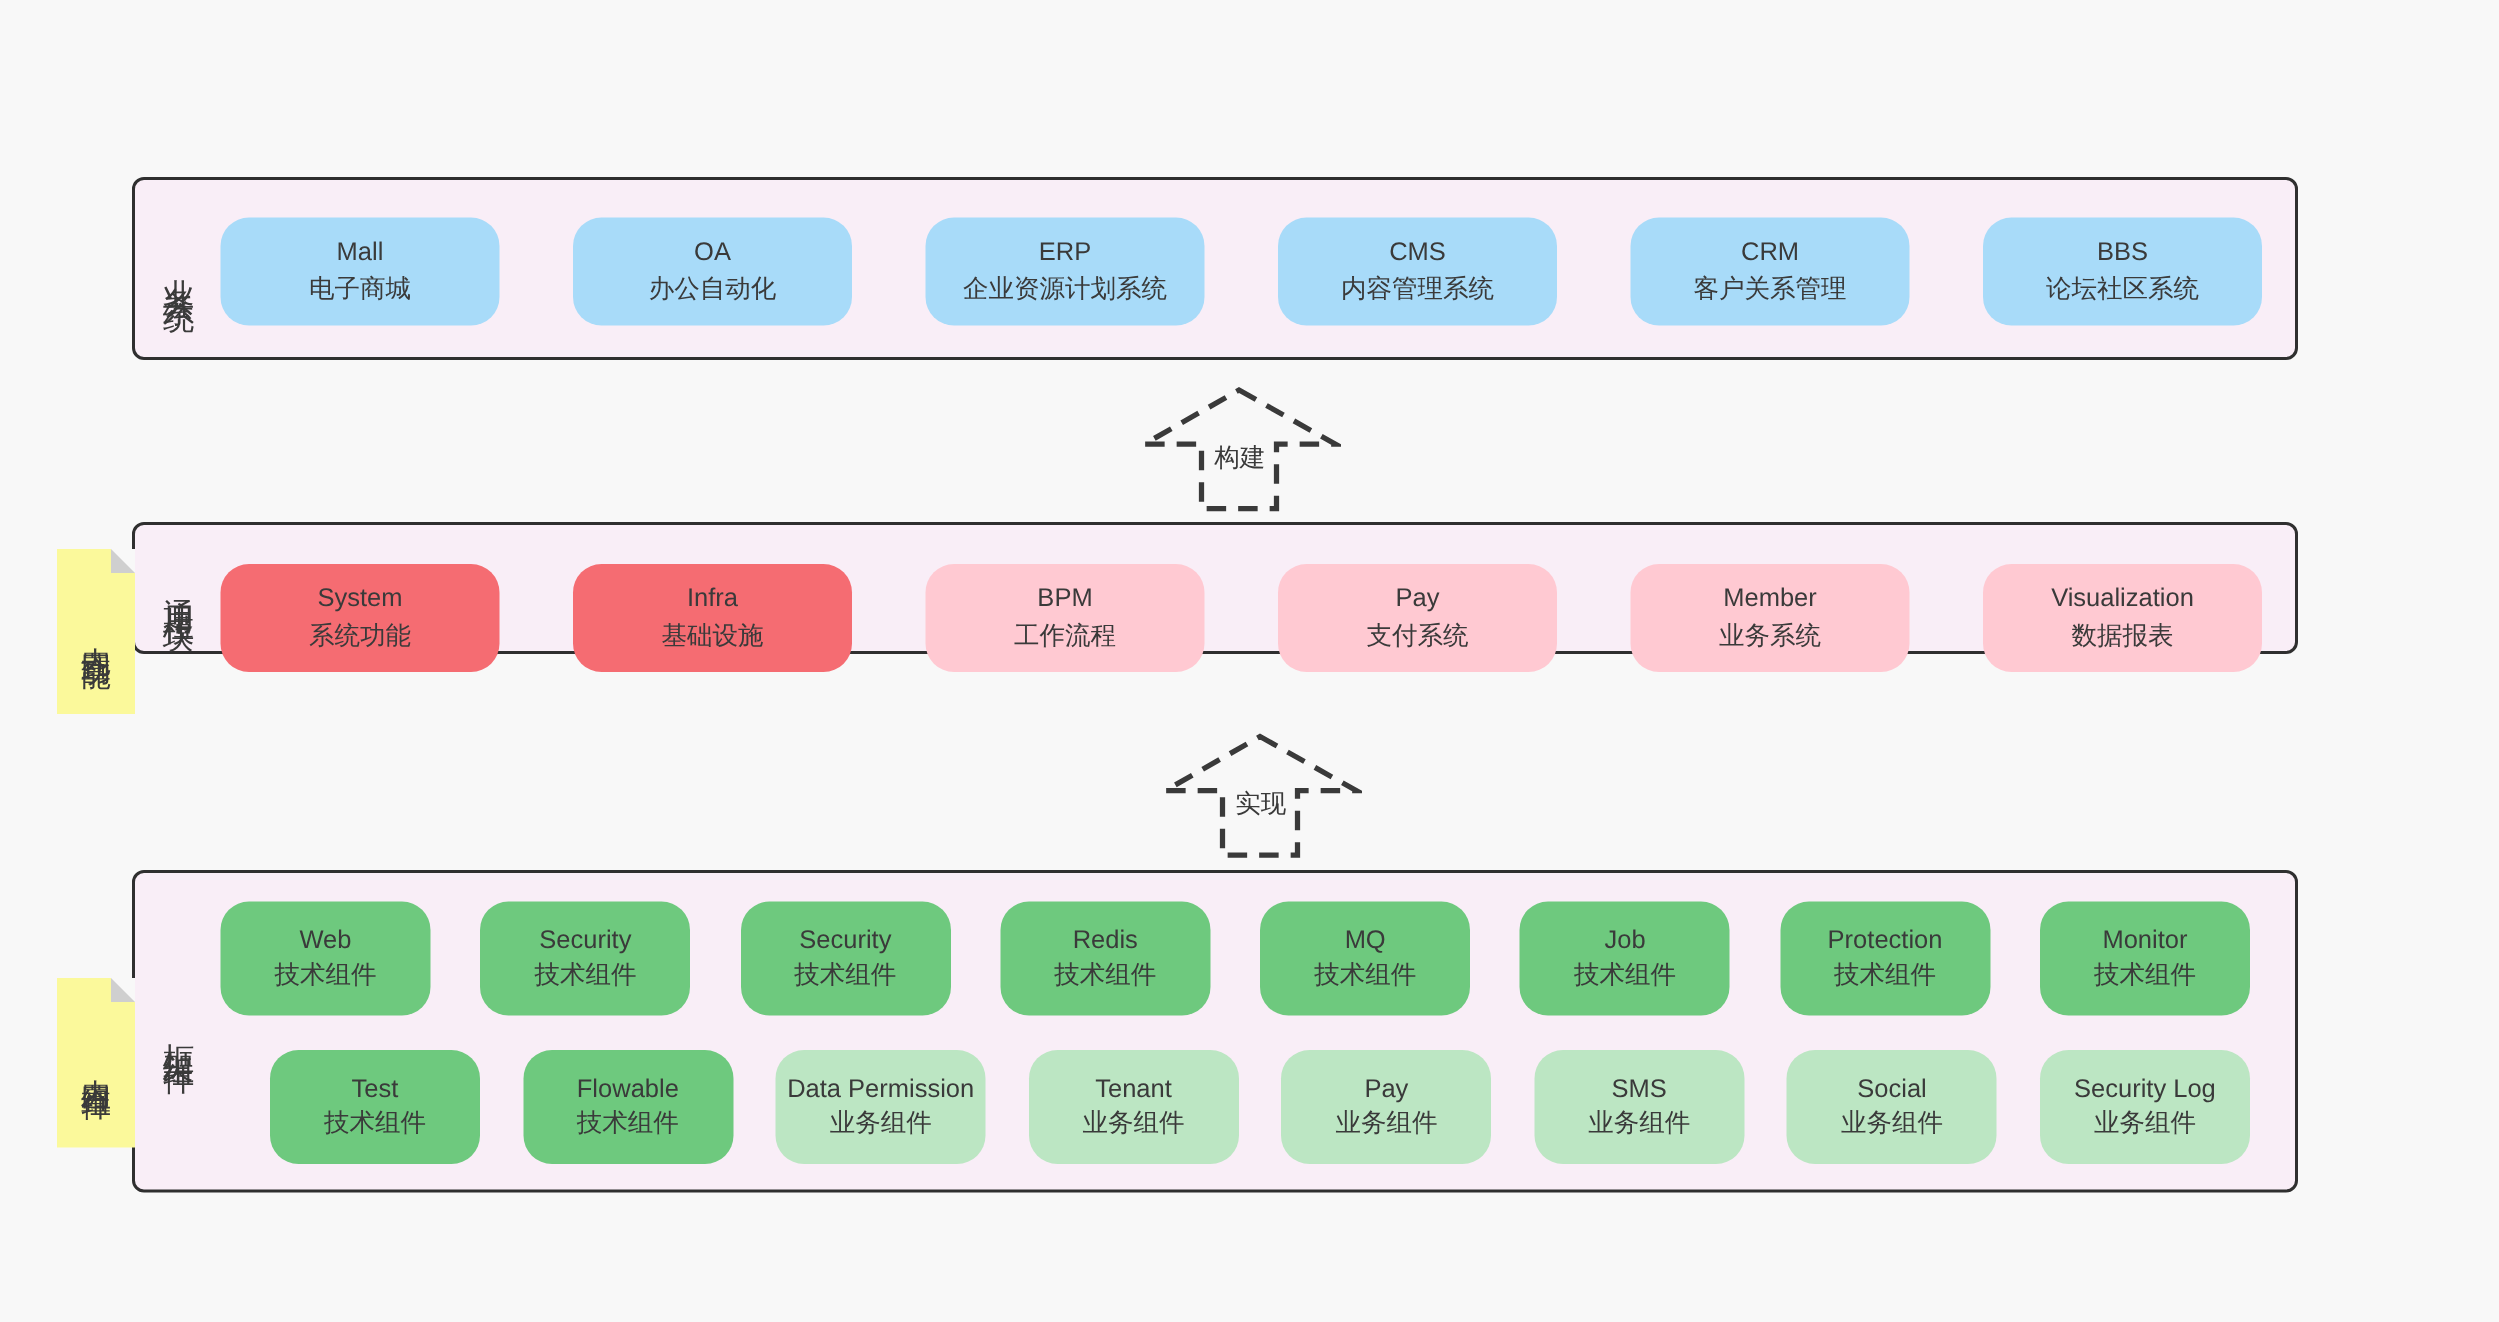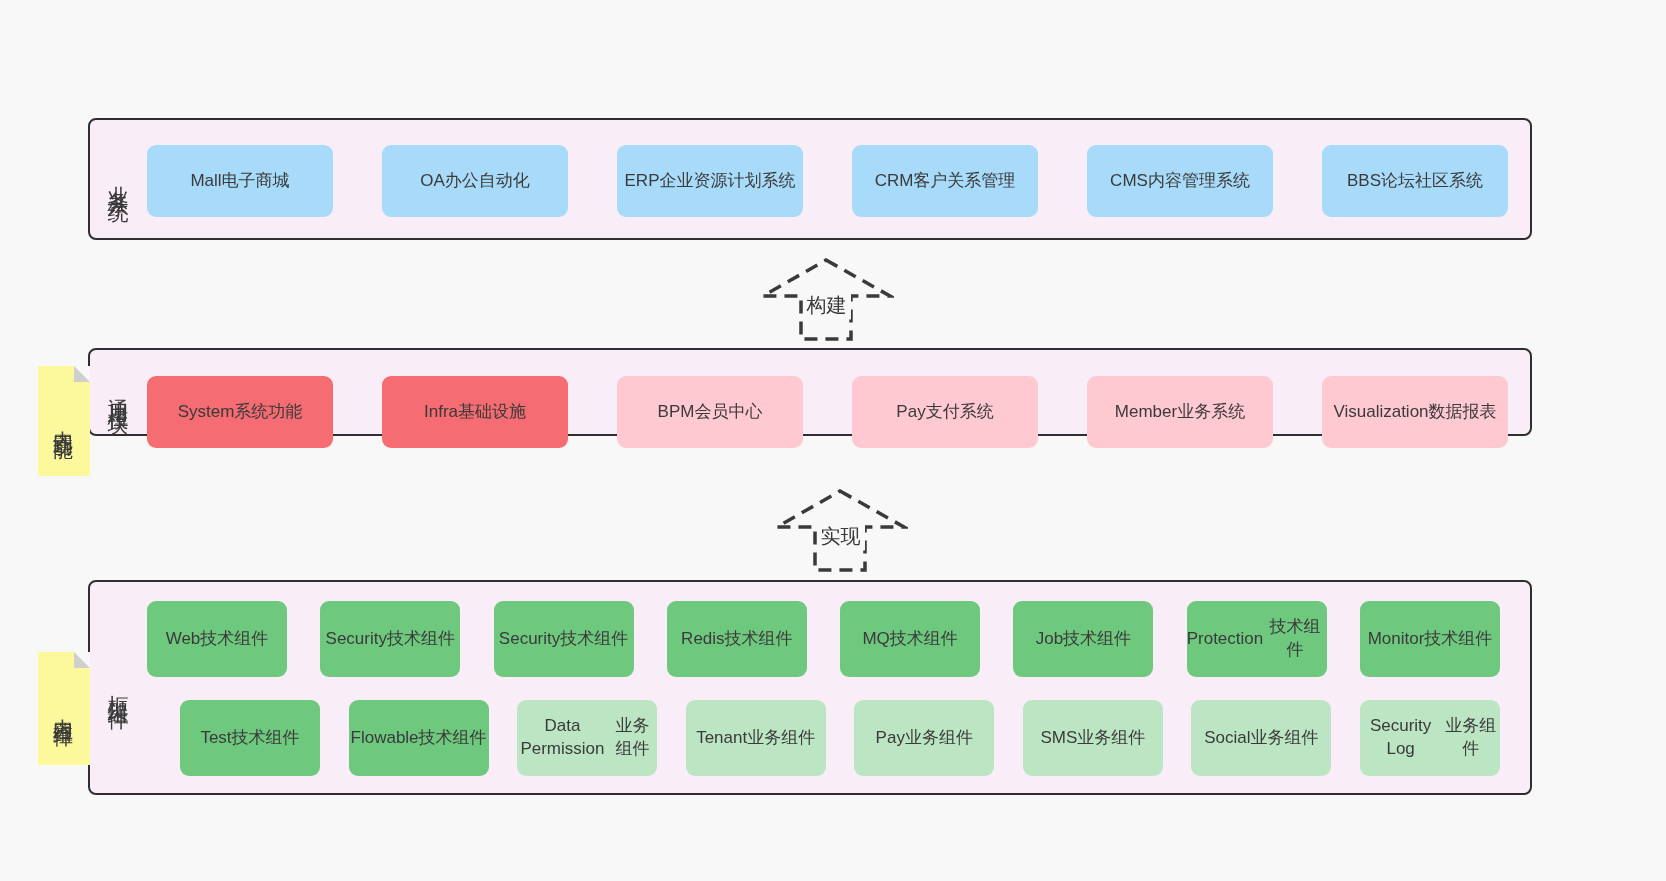--- a/index.html
+++ b/index.html
@@ -53,23 +53,23 @@
     display:flex;
     justify-content:space-between;
   }
   .row-wide{right:22px;}
   .row-narrow{right:30px;}
   #band-business .box-row{top:25px;}
   #band-modules .box-row{top:26px;}
   #band-framework .row-1{top:19px;}
   #band-framework .row-2{top:118px;padding-left:33px;}
   .box{
-    border-radius:9px;
+    border-radius:19px;
     display:flex;
-    flex-direction:row;
+    flex-direction:column;
     justify-content:center;
     align-items:center;
     text-align:center;
     font-size:17px;
     line-height:1.45;
     color:var(--text);
   }
   .box-lg{width:186px;height:72px;}
   .box-sm{width:140px;height:76px;line-height:1.35;}
   .c-blue{background:var(--blue);}
@@ -83,21 +83,21 @@
     height:86px;
   }
   #arrow-build{left:759px;top:256px;}
   #arrow-implement{left:773px;top:487px;}
   .arrow svg{display:block;width:100%;height:100%;}
   .arrow-label{
     position:absolute;
     left:50%;
     top:57%;
     transform:translate(-50%,-50%);
-    font-size:20px;
+    font-size:17px;
     background:var(--bg);
     padding:1px 4px;
     color:var(--text);
     white-space:nowrap;
   }
   .sticky{
     position:absolute;
     left:38px;
     width:52px;
     background:var(--yellow);
@@ -139,26 +139,26 @@
       </div>
       <div class="box box-lg c-blue">
         <div>OA</div>
         <div>办公自动化</div>
       </div>
       <div class="box box-lg c-blue">
         <div>ERP</div>
         <div>企业资源计划系统</div>
       </div>
       <div class="box box-lg c-blue">
+        <div>CMS</div>
+        <div>内容管理系统</div>
+      </div>
+      <div class="box box-lg c-blue">
         <div>CRM</div>
         <div>客户关系管理</div>
-      </div>
-      <div class="box box-lg c-blue">
-        <div>CMS</div>
-        <div>内容管理系统</div>
       </div>
       <div class="box box-lg c-blue">
         <div>BBS</div>
         <div>论坛社区系统</div>
       </div>
     </div>
   </div>
 
   <div class="arrow" id="arrow-build">
     <svg viewBox="0 0 135 86">
@@ -178,21 +178,21 @@
       <div class="box box-lg c-red">
         <div>System</div>
         <div>系统功能</div>
       </div>
       <div class="box box-lg c-red">
         <div>Infra</div>
         <div>基础设施</div>
       </div>
       <div class="box box-lg c-pink">
         <div>BPM</div>
-        <div>会员中心</div>
+        <div>工作流程</div>
       </div>
       <div class="box box-lg c-pink">
         <div>Pay</div>
         <div>支付系统</div>
       </div>
       <div class="box box-lg c-pink">
         <div>Member</div>
         <div>业务系统</div>
       </div>
       <div class="box box-lg c-pink">

